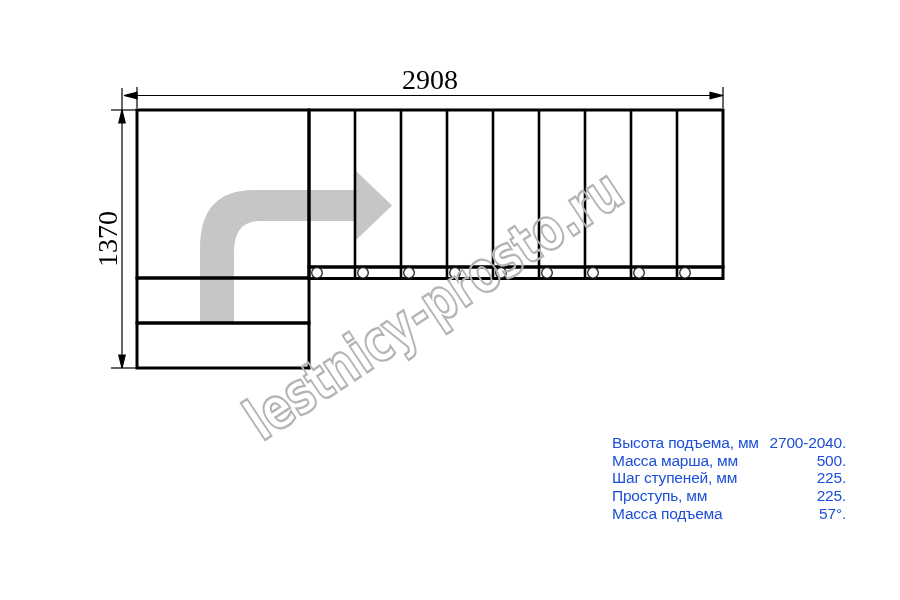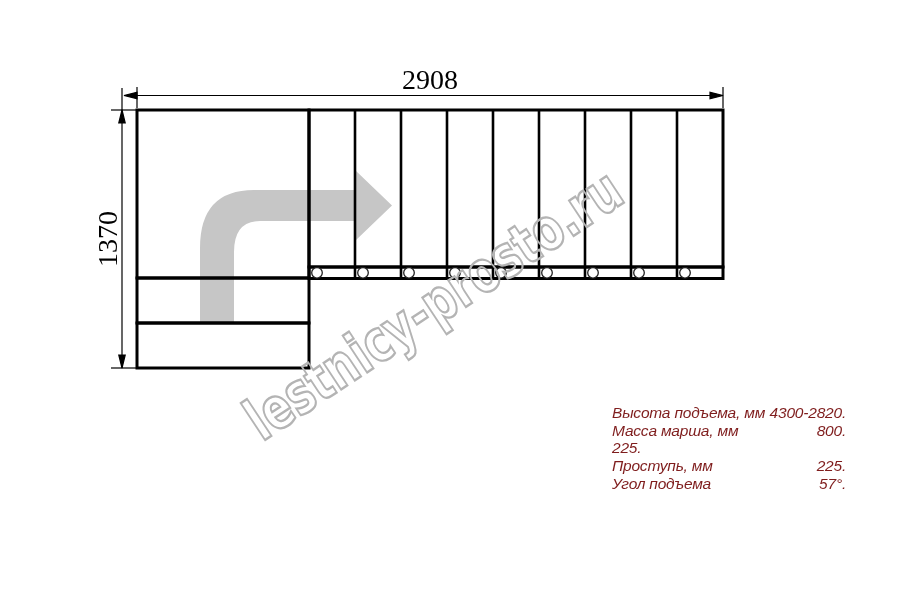--- a/index.html
+++ b/index.html
@@ -21,26 +21,25 @@
     top: 0;
   }
   .dim-text {
     font-family: "Liberation Serif", serif;
     font-size: 28px;
     fill: #000000;
   }
   .specs {
     position: absolute;
     left: 612px;
-    top: 404px;
+    top: 434px;
     width: 234px;
-    font-style: italic;
     font-size: 15.5px;
     line-height: 17.7px;
-    color: #7f1d1d;
+    color: #1d4ed8;
     letter-spacing: -0.2px;
   }
   .spec-row {
     display: flex;
     justify-content: space-between;
     white-space: nowrap;
   }
   .spec-value {
     text-align: right;
   }
@@ -103,32 +102,33 @@
       <polygon points="122,368 118.8,355 125.2,355"></polygon>
     </g>
     <text class="dim-text" transform="translate(117 239) rotate(-90)" text-anchor="middle">1370</text>
 
     <text transform="translate(262 442) rotate(-33.5)" font-family="DejaVu Sans, sans-serif" font-weight="bold" font-size="58" fill="none" stroke="#b4b4b4" stroke-width="2.4" textLength="438" lengthAdjust="spacingAndGlyphs">lestnicy-prosto.ru</text>
   </svg>
 
   <div class="specs">
     <div class="spec-row">
       <span class="spec-label">Высота подъема, мм</span>
-      <span class="spec-value">4300-2820.</span>
+      <span class="spec-value">2700-2040.</span>
     </div>
     <div class="spec-row">
       <span class="spec-label">Масса марша, мм</span>
-      <span class="spec-value">800.</span>
+      <span class="spec-value">500.</span>
     </div>
     <div class="spec-row">
+      <span class="spec-label">Шаг ступеней, мм</span>
       <span class="spec-value">225.</span>
     </div>
     <div class="spec-row">
       <span class="spec-label">Проступь, мм</span>
       <span class="spec-value">225.</span>
     </div>
     <div class="spec-row">
-      <span class="spec-label">Угол подъема</span>
+      <span class="spec-label">Масса подъема</span>
       <span class="spec-value">57°.</span>
     </div>
   </div>
 
 </div>
 
 </body></html>

